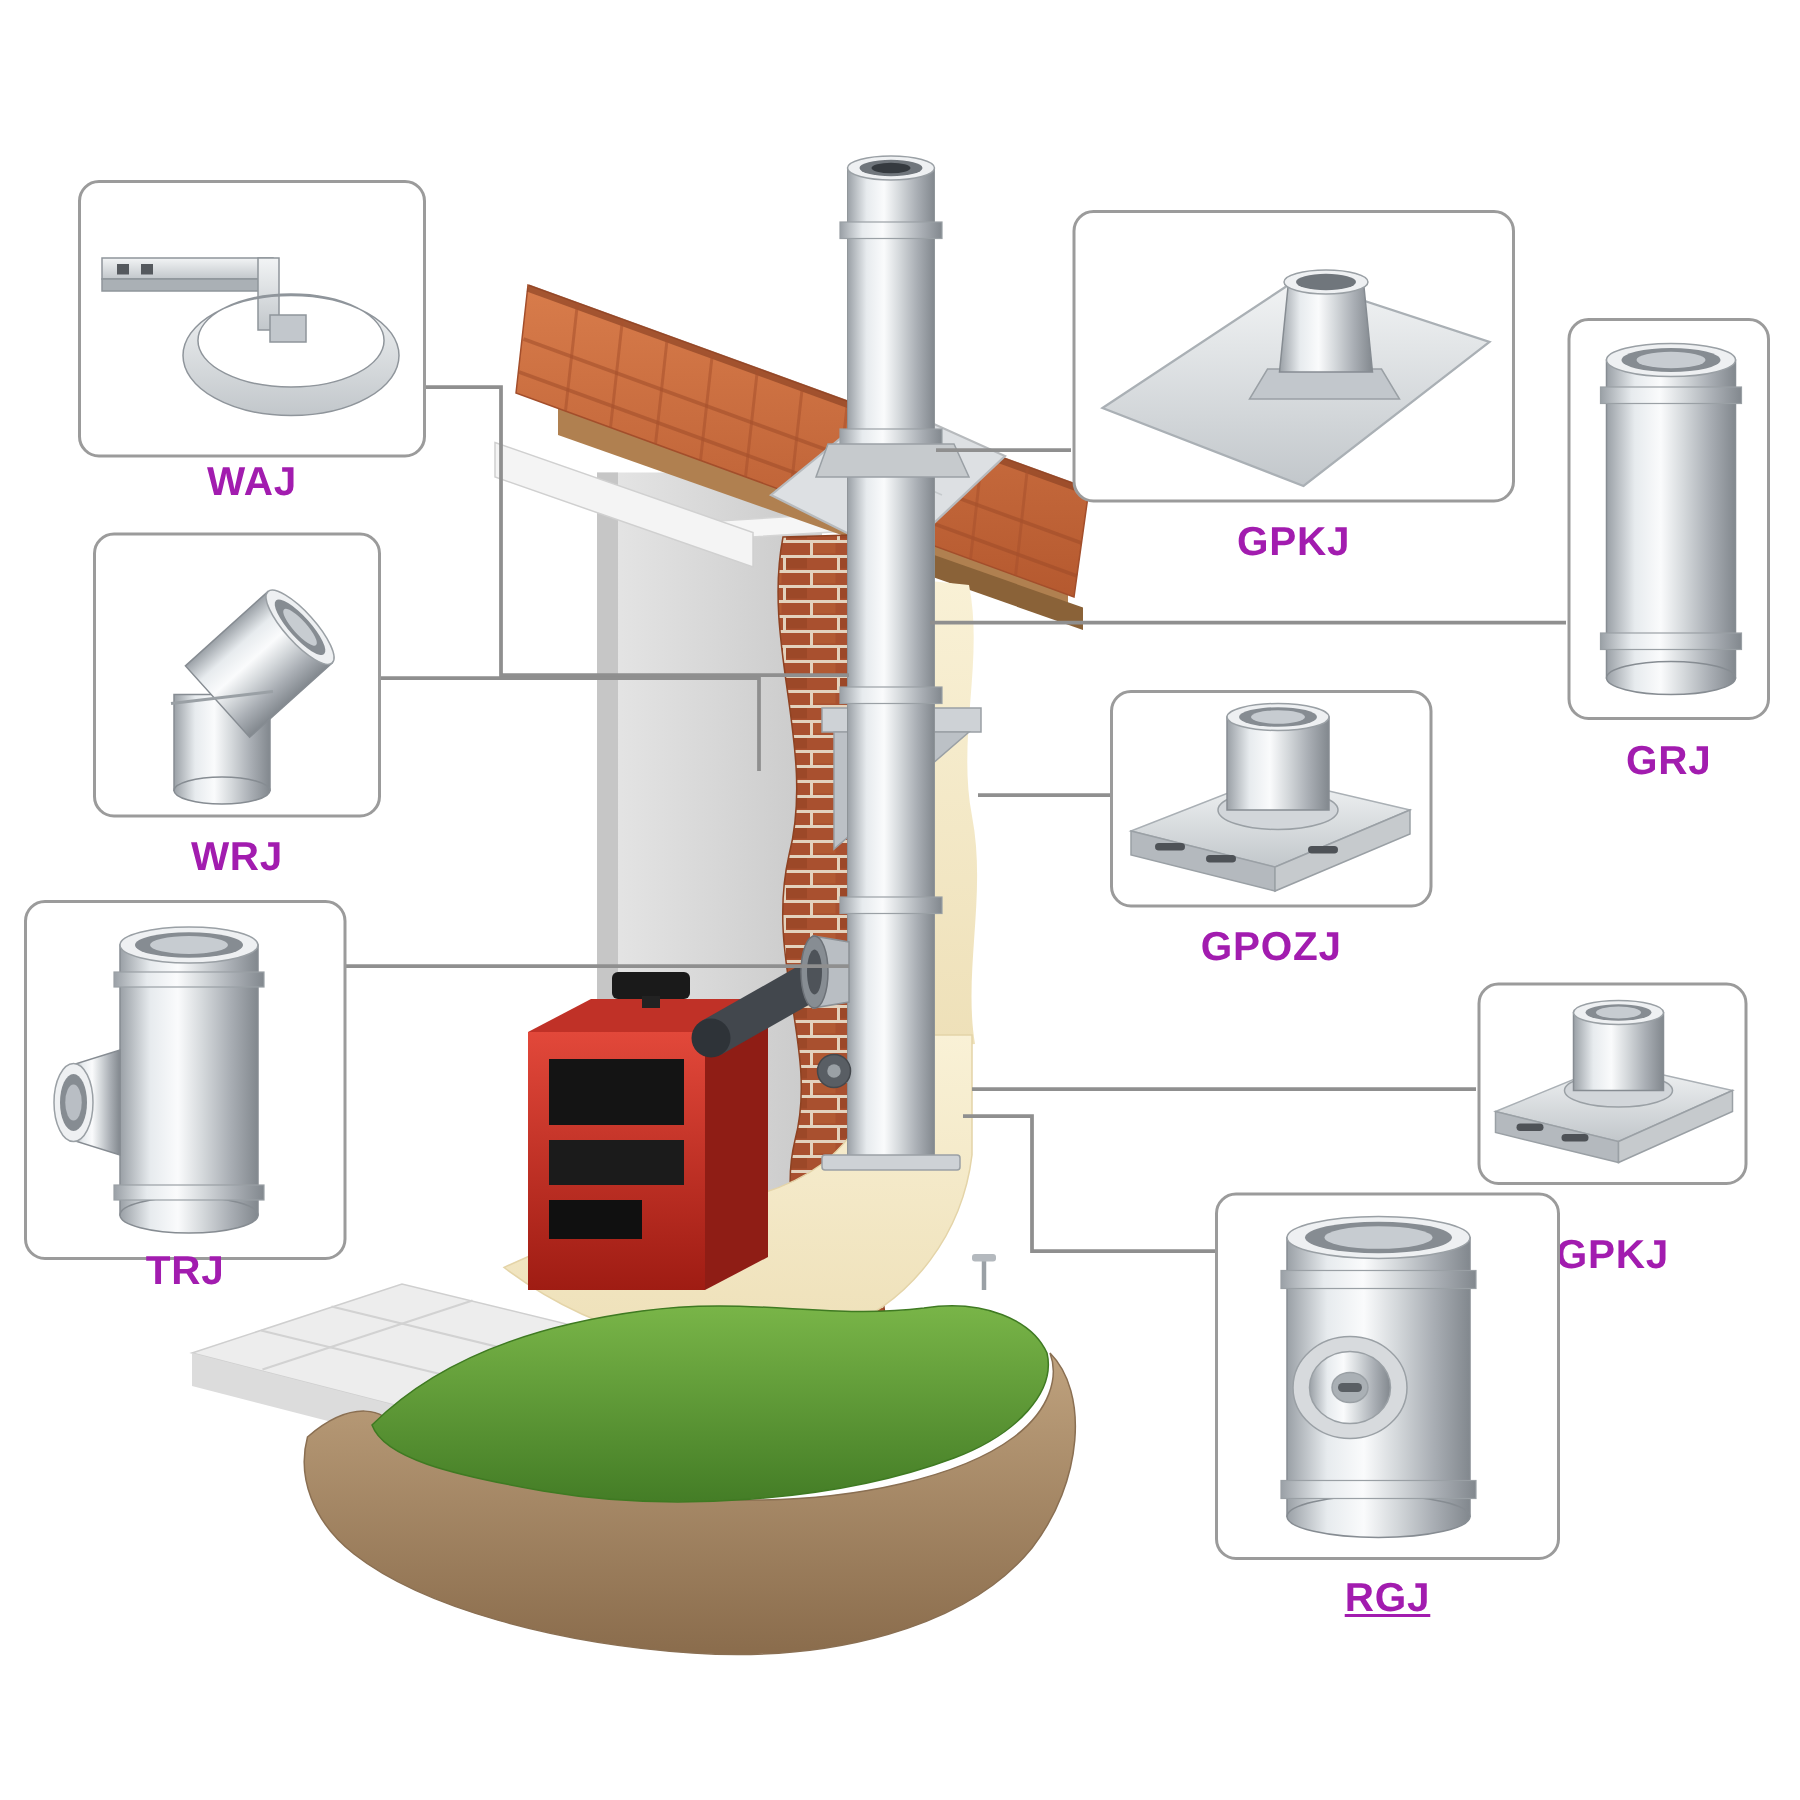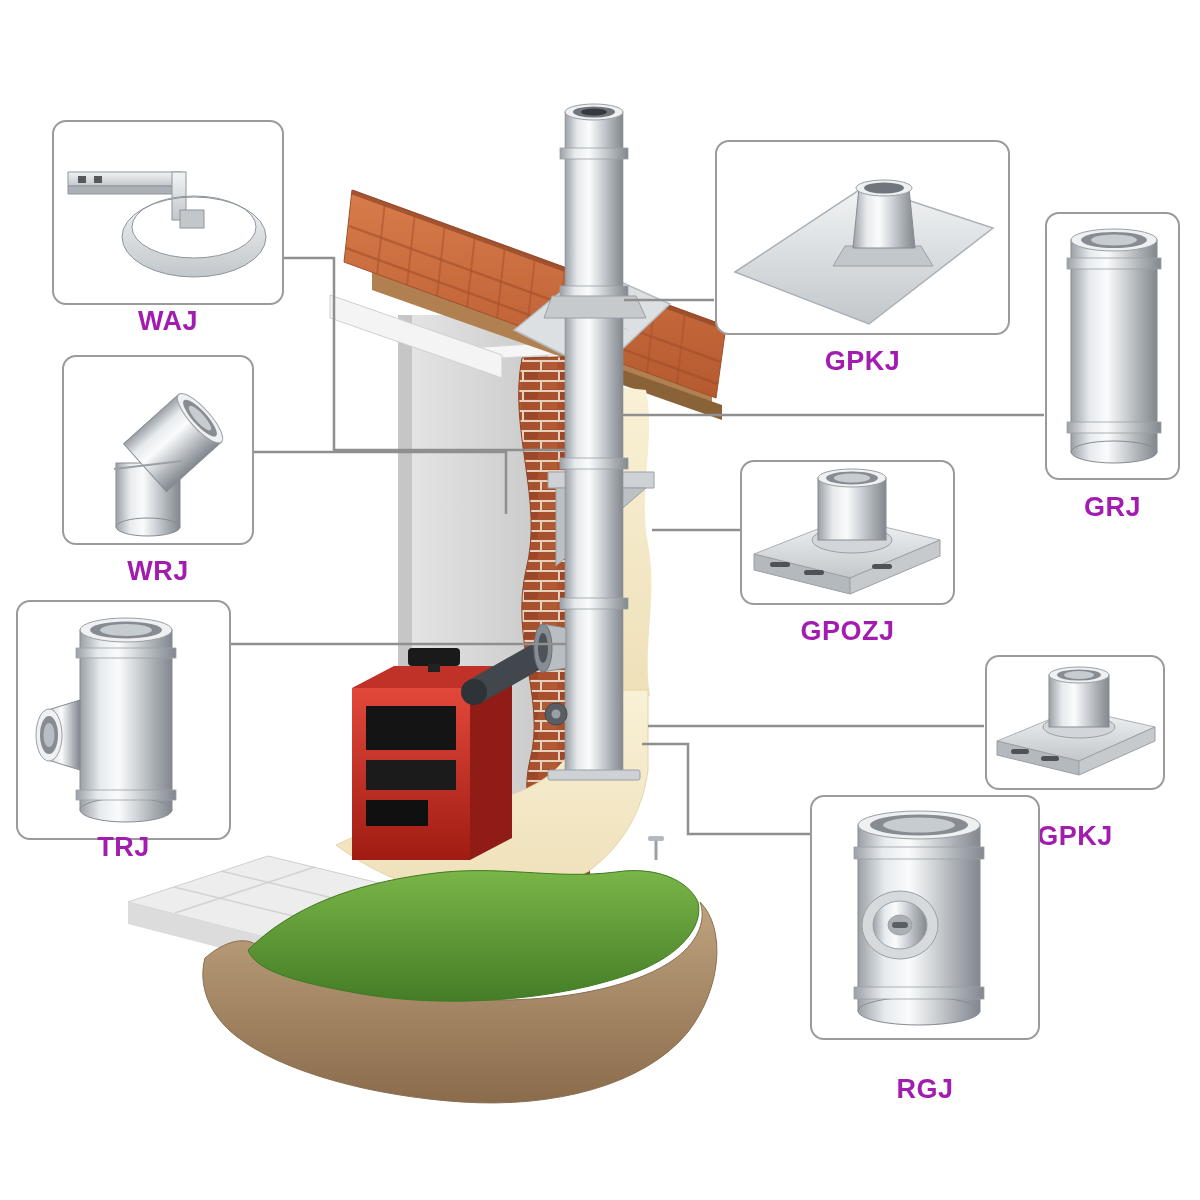--- a/index.html
+++ b/index.html
@@ -22,21 +22,21 @@
   .trj-label{left:16px;top:832px;width:215px;}
   .dbwj-box{left:715px;top:140px;width:295px;height:195px;}
   .dbwj-label{left:715px;top:346px;width:295px;}
   .grj-box{left:1045px;top:212px;width:135px;height:268px;}
   .grj-label{left:1045px;top:492px;width:135px;}
   .gpozj-box{left:740px;top:460px;width:215px;height:145px;}
   .gpozj-label{left:740px;top:616px;width:215px;}
   .gpkj-box{left:985px;top:655px;width:180px;height:135px;}
   .gpkj-label{left:985px;top:800px;width:180px;margin-top:21px;}
   .rgj-box{left:810px;top:795px;width:230px;height:245px;}
-  .rgj-label{left:810px;top:1074px;width:230px;}
+  .rgj-label{left:810px;top:1050px;width:230px;text-decoration:underline;}
 </style>
 </head>
 <body>
 
 <svg width="0" height="0" style="position:absolute" aria-hidden="true">
   <defs>
     <linearGradient id="steelH" x1="0" y1="0" x2="1" y2="0">
       <stop offset="0" stop-color="#9aa0a6"></stop>
         <stop offset=".22" stop-color="#e7ebee"></stop>
       <stop offset=".42" stop-color="#fafbfc"></stop>

